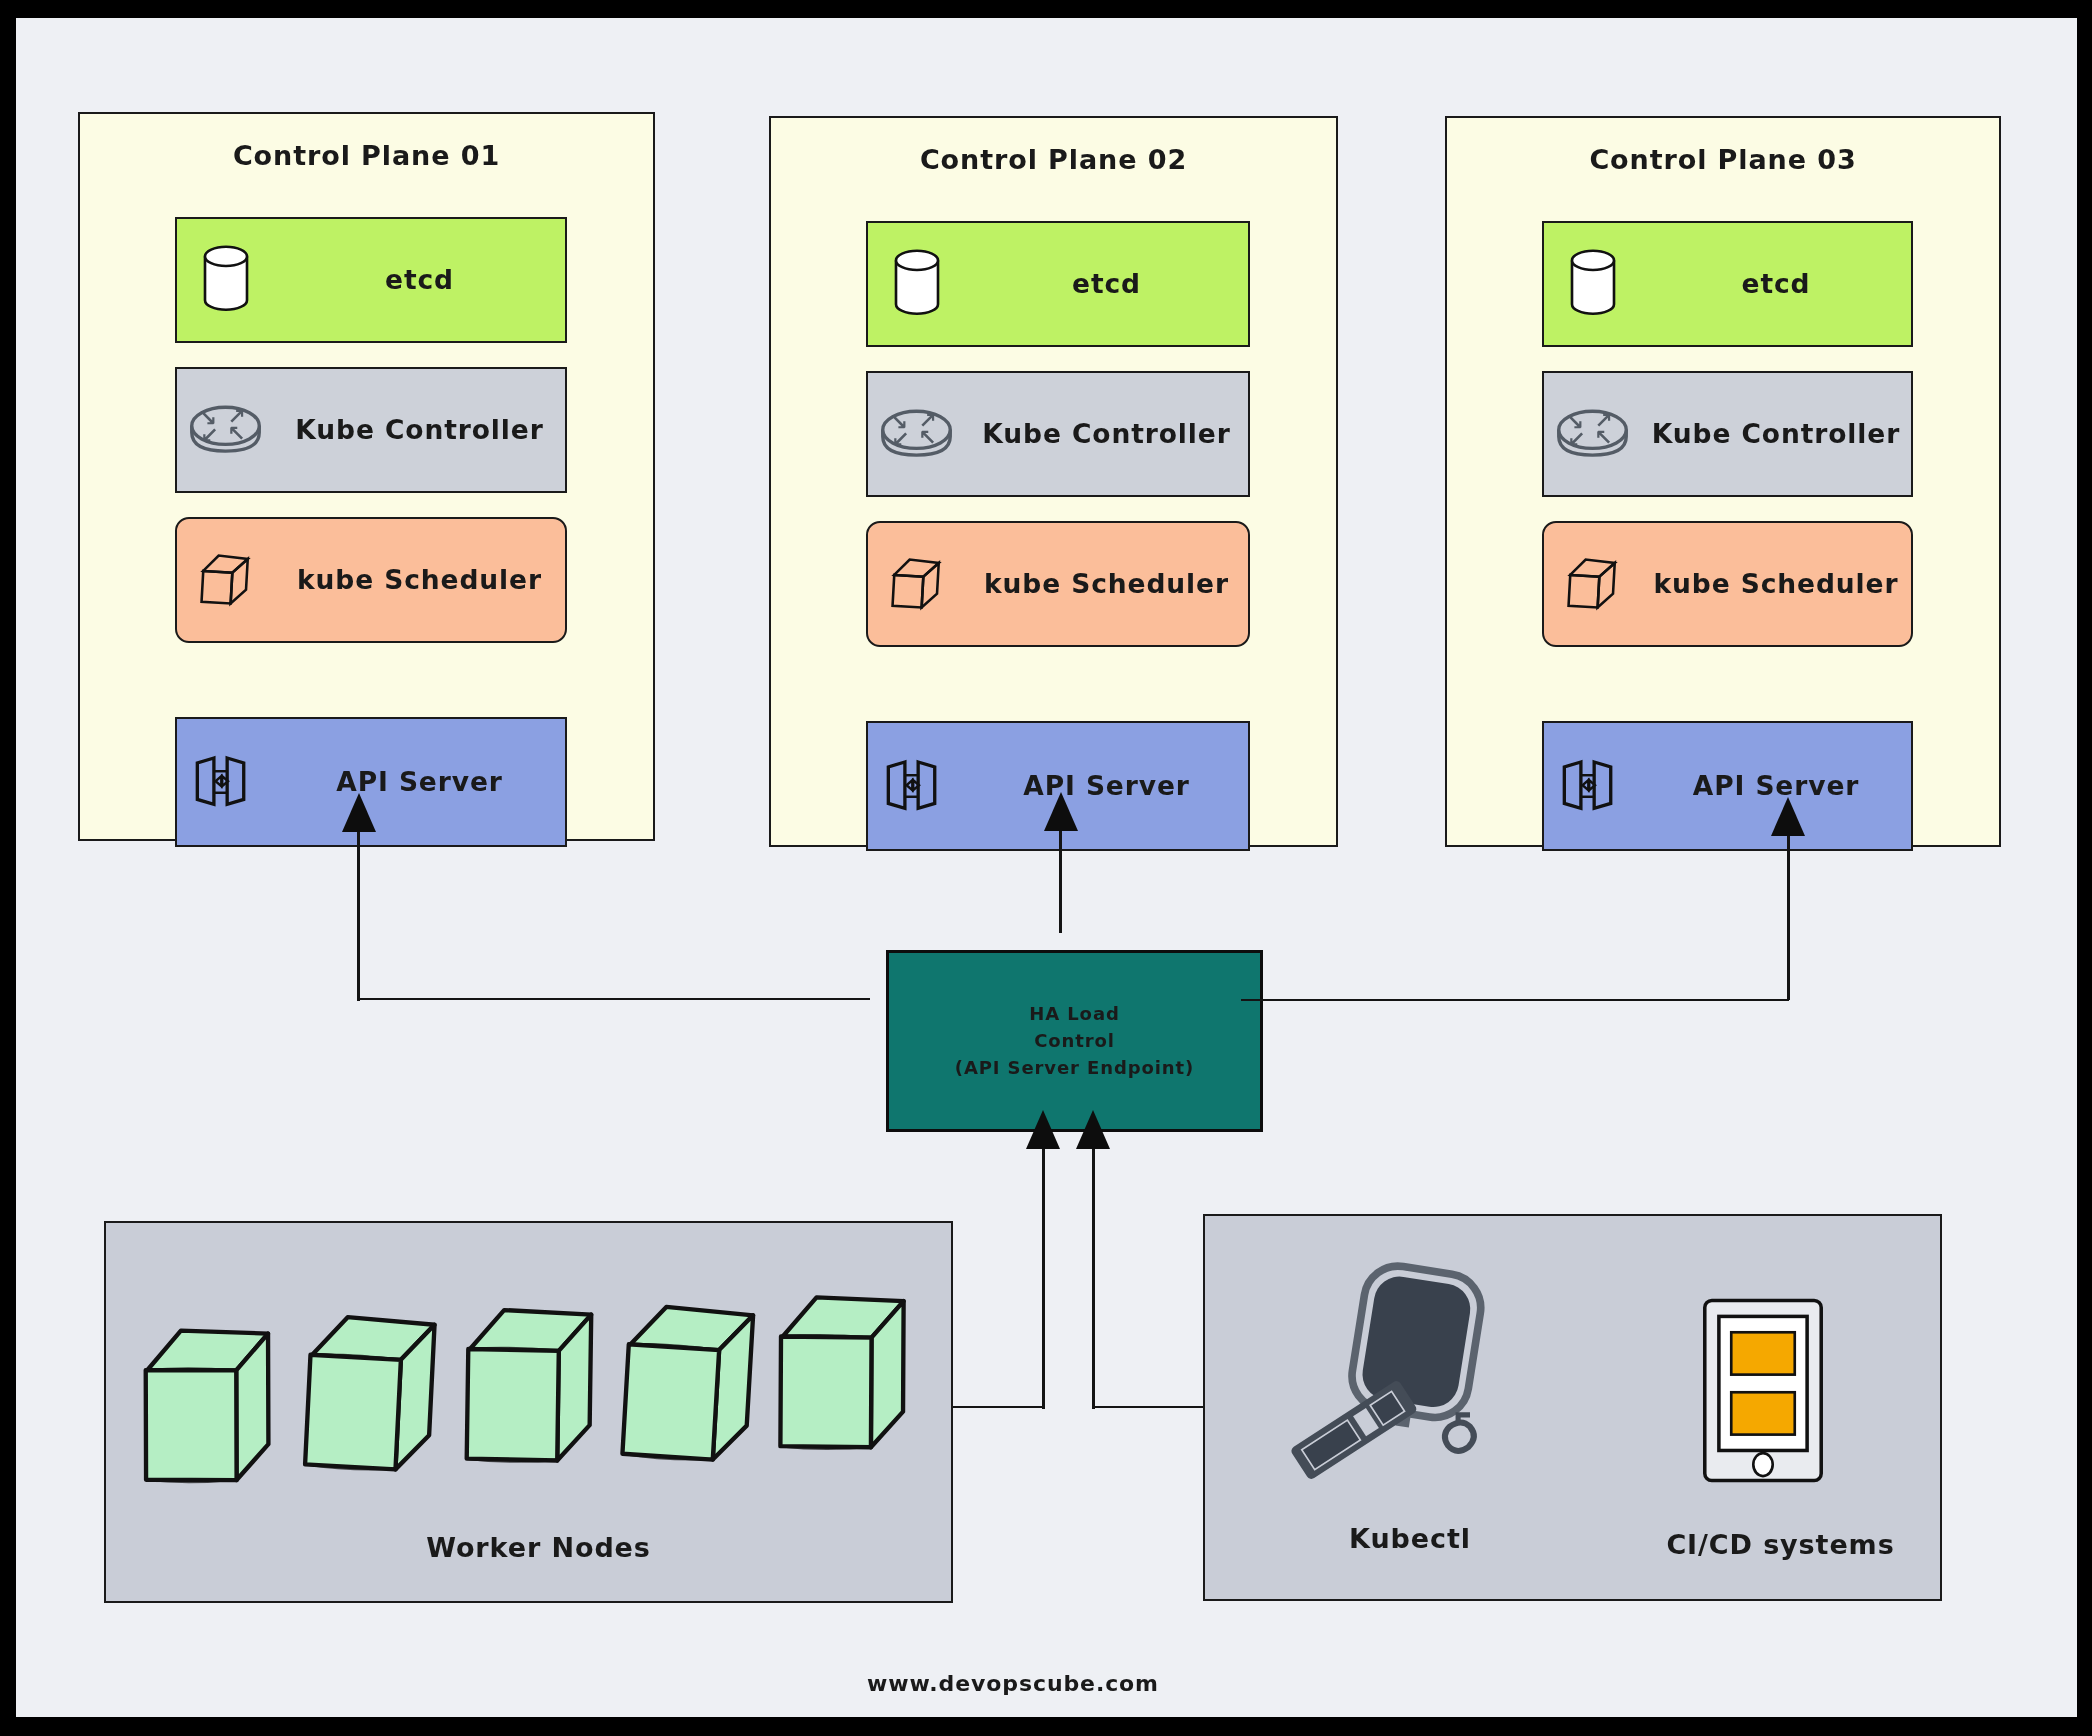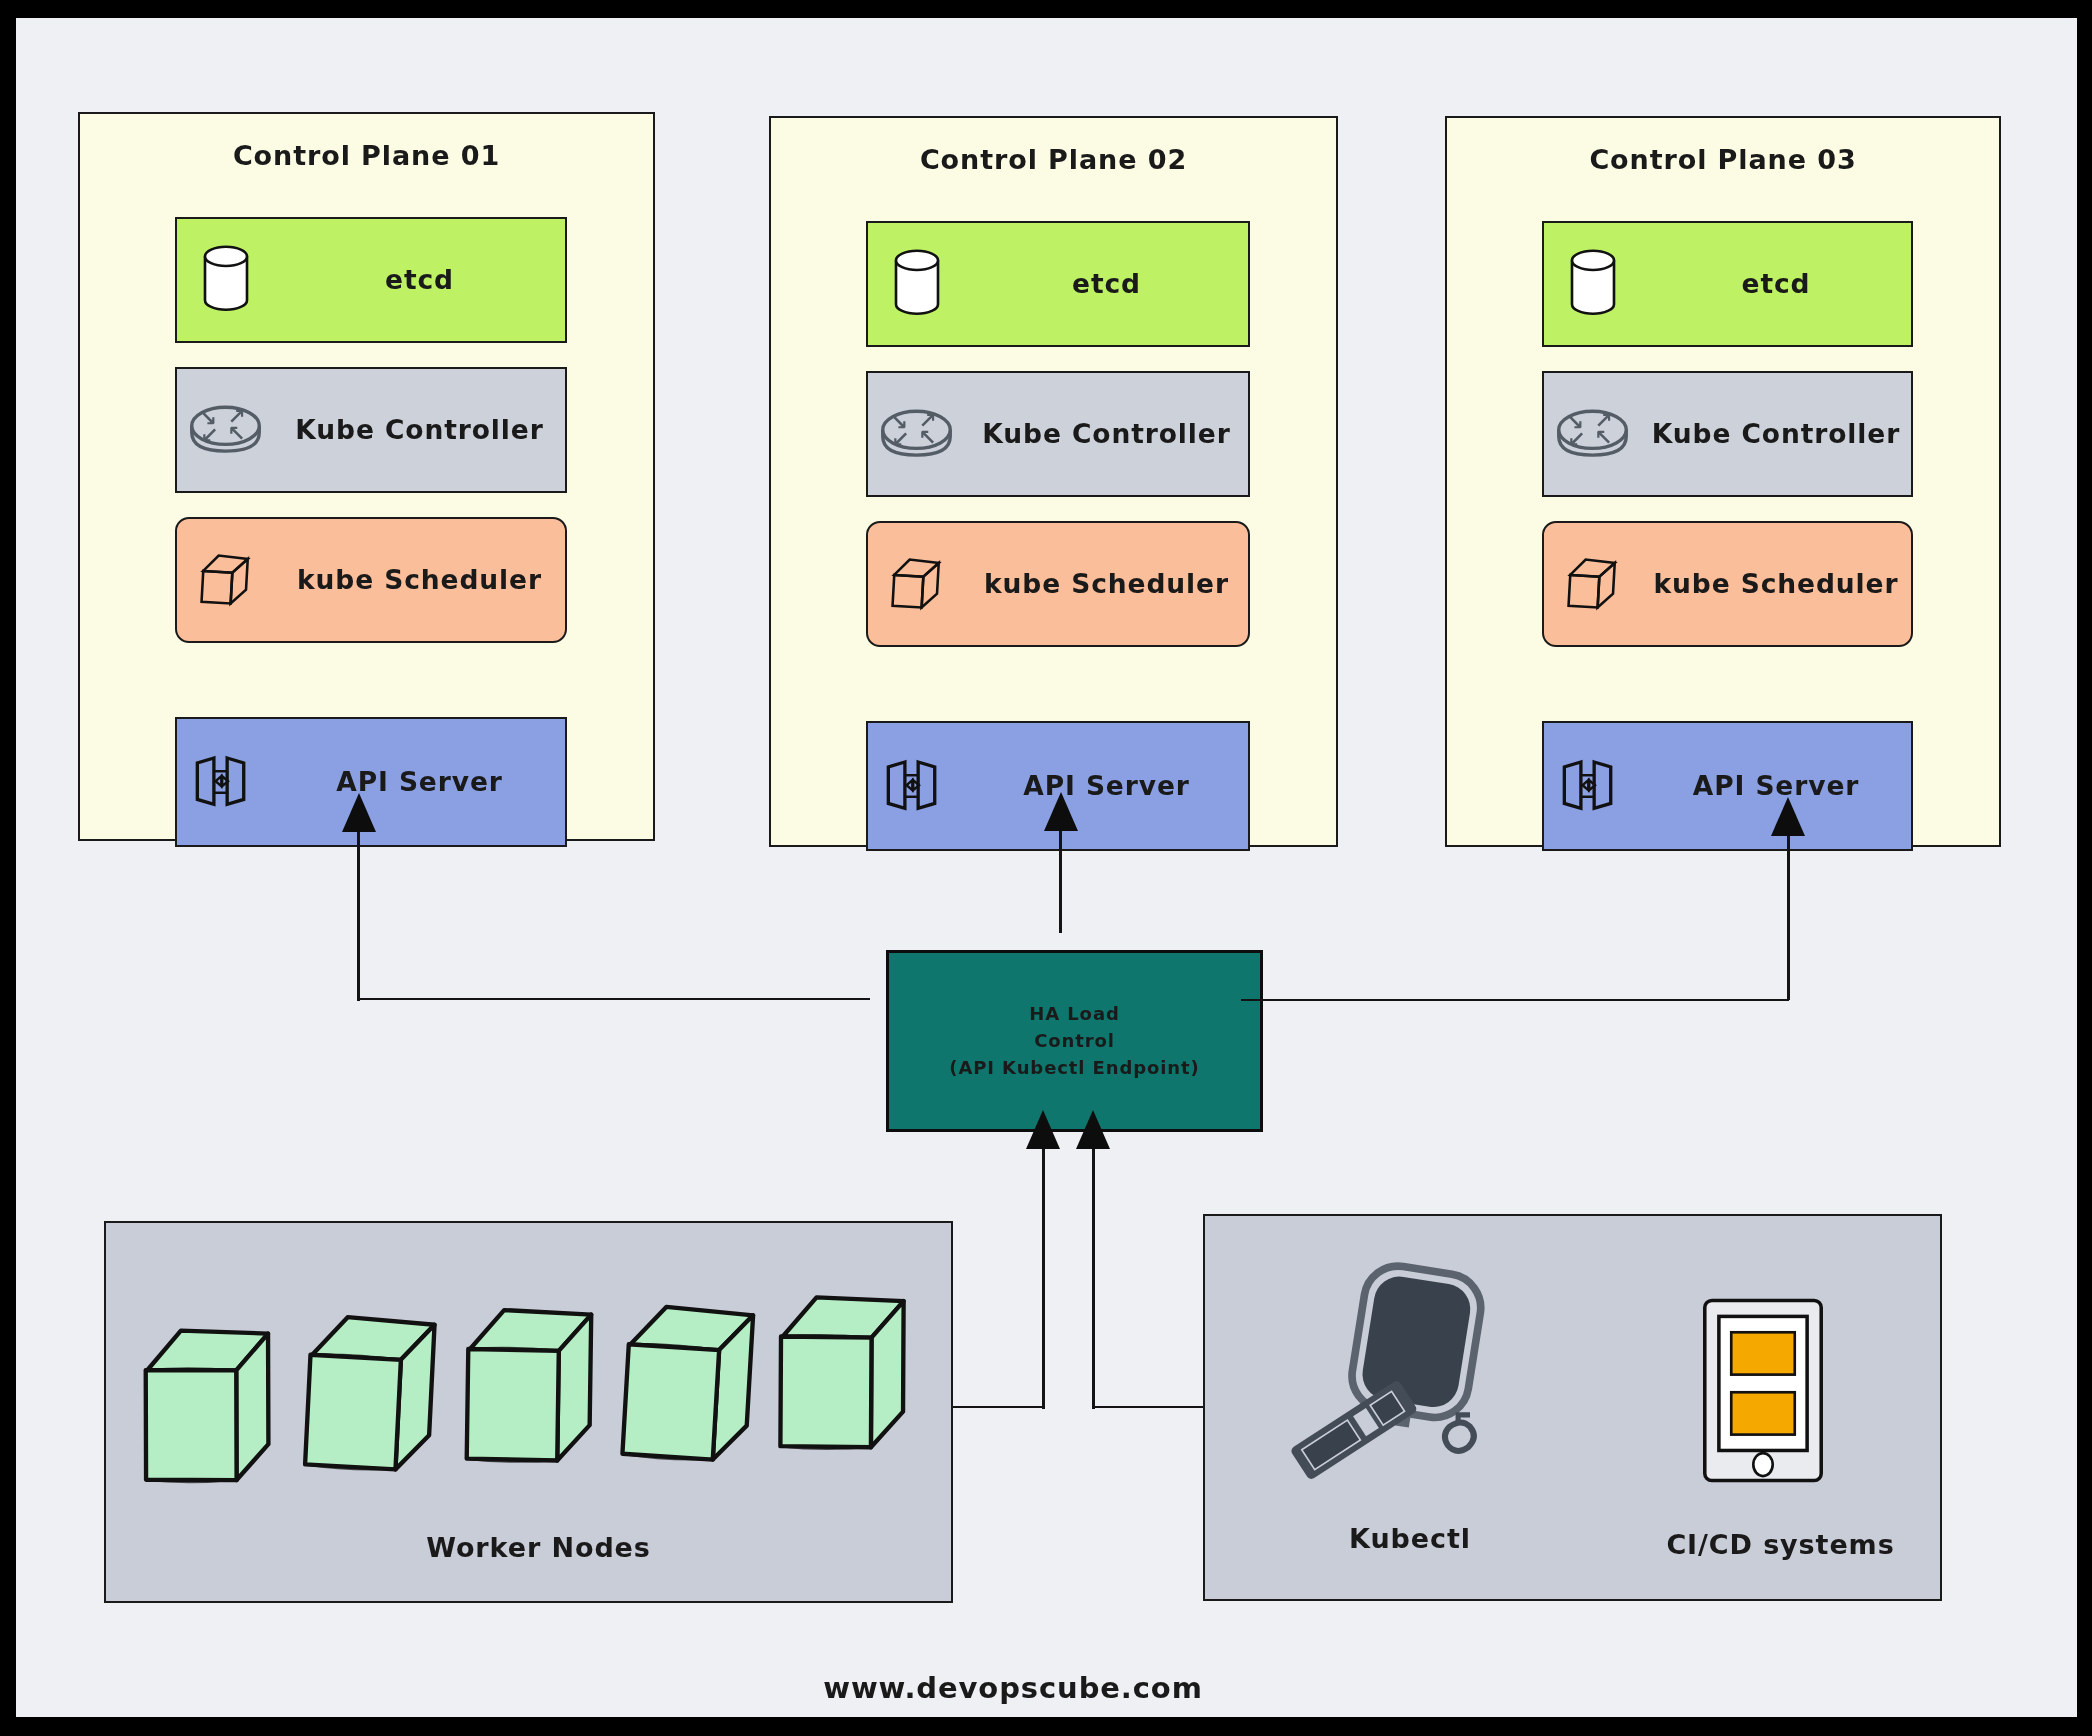--- a/index.html
+++ b/index.html
@@ -31,21 +31,21 @@
 
   
   .hline,.vline{position:absolute;background:#141414;}
   .hline{height:2.6px;} .vline{width:2.6px;}
   .arrow-up{position:absolute;width:0;height:0;
             border-left:17px solid transparent;border-right:17px solid transparent;
             border-bottom:39px solid #0d0d0d;}
 
   .cube{position:absolute;}
   #footer{position:absolute;left:750px;top:1653px;width:494px;text-align:center;
-          font-size:29px;font-weight:600;letter-spacing:0.9px;}
+          font-size:22px;font-weight:600;letter-spacing:0.9px;}
 </style>
 </head>
 <body>
 
 <div id="canvas">
 <div id="paper">
 
   <div class="cp" style="left:62px;top:94px;width:573px;height:725px;">
     <div class="cp-title">Control Plane 01</div>
     <div class="comp comp-etcd">
@@ -189,21 +189,21 @@
           <polygon points="36,28 43,34 36,40" fill="none" stroke="#111" stroke-width="3"></polygon>
         </svg>
       </span>
       <span class="lbl">API Server</span>
     </div>
   </div>
 
   <div id="lb">
     <span>HA Load</span>
     <span>Control</span>
-    <span>(API Kubectl Endpoint)</span>
+    <span>(API Server Endpoint)</span>
   </div>
 
   <div class="hline" style="left:342px;top:980px;width:512px;"></div>
   <div class="vline" style="left:341px;top:808px;height:175px;"></div>
   <div class="arrow-up" style="left:326px;top:775px;"></div>
 
   <div class="vline" style="left:1043px;top:807px;height:108px;"></div>
   <div class="arrow-up" style="left:1028px;top:774px;"></div>
 
   <div class="hline" style="left:1225px;top:981px;width:548px;"></div>

